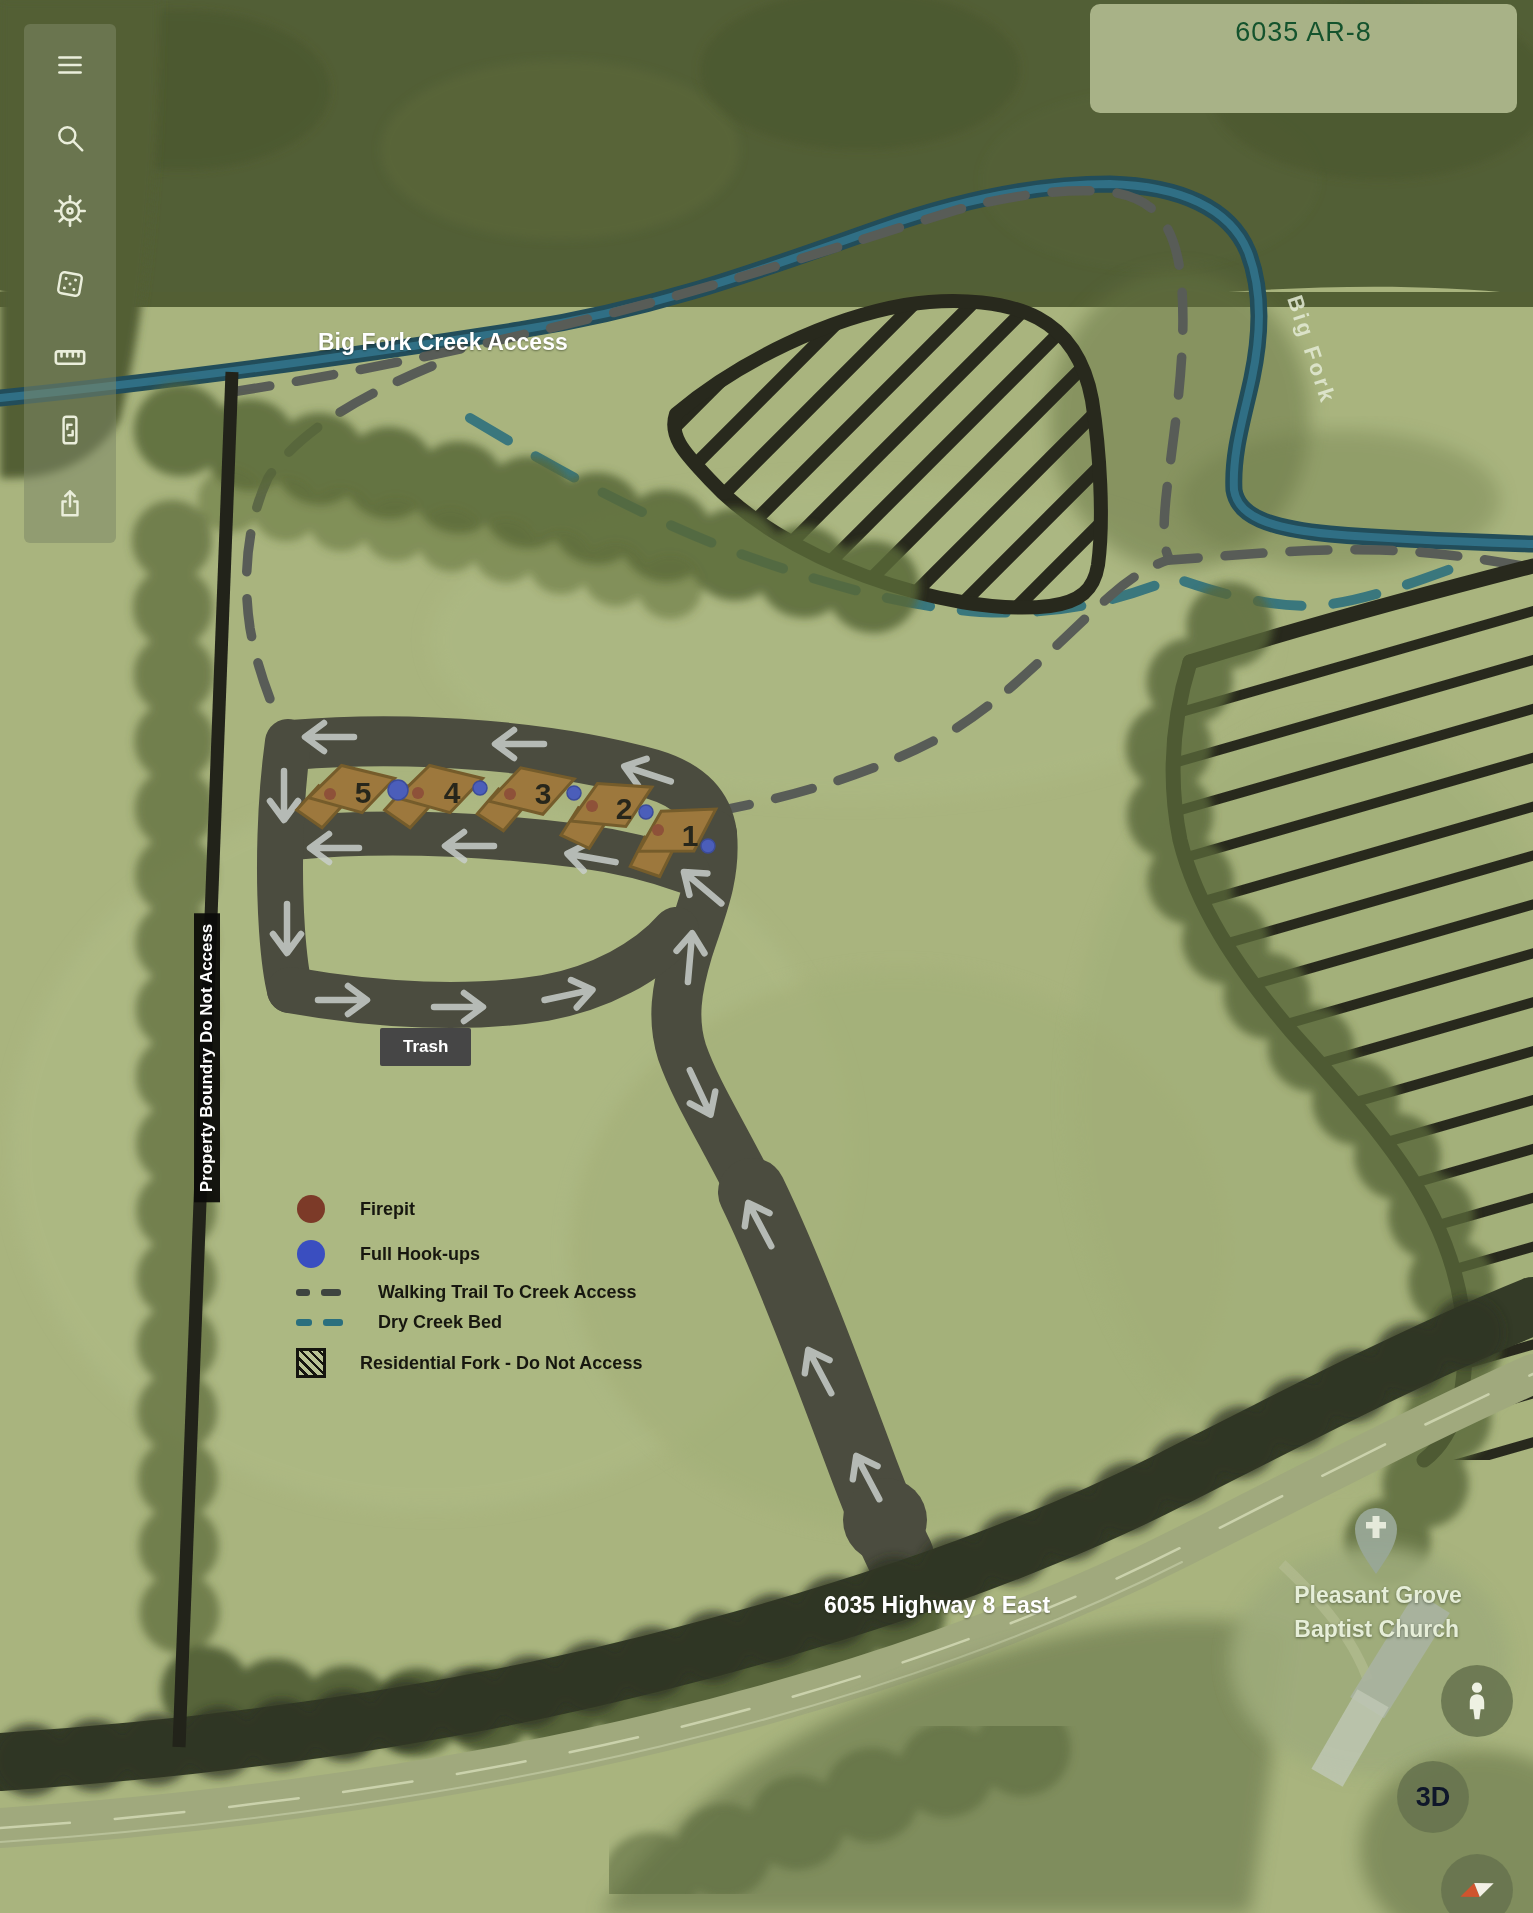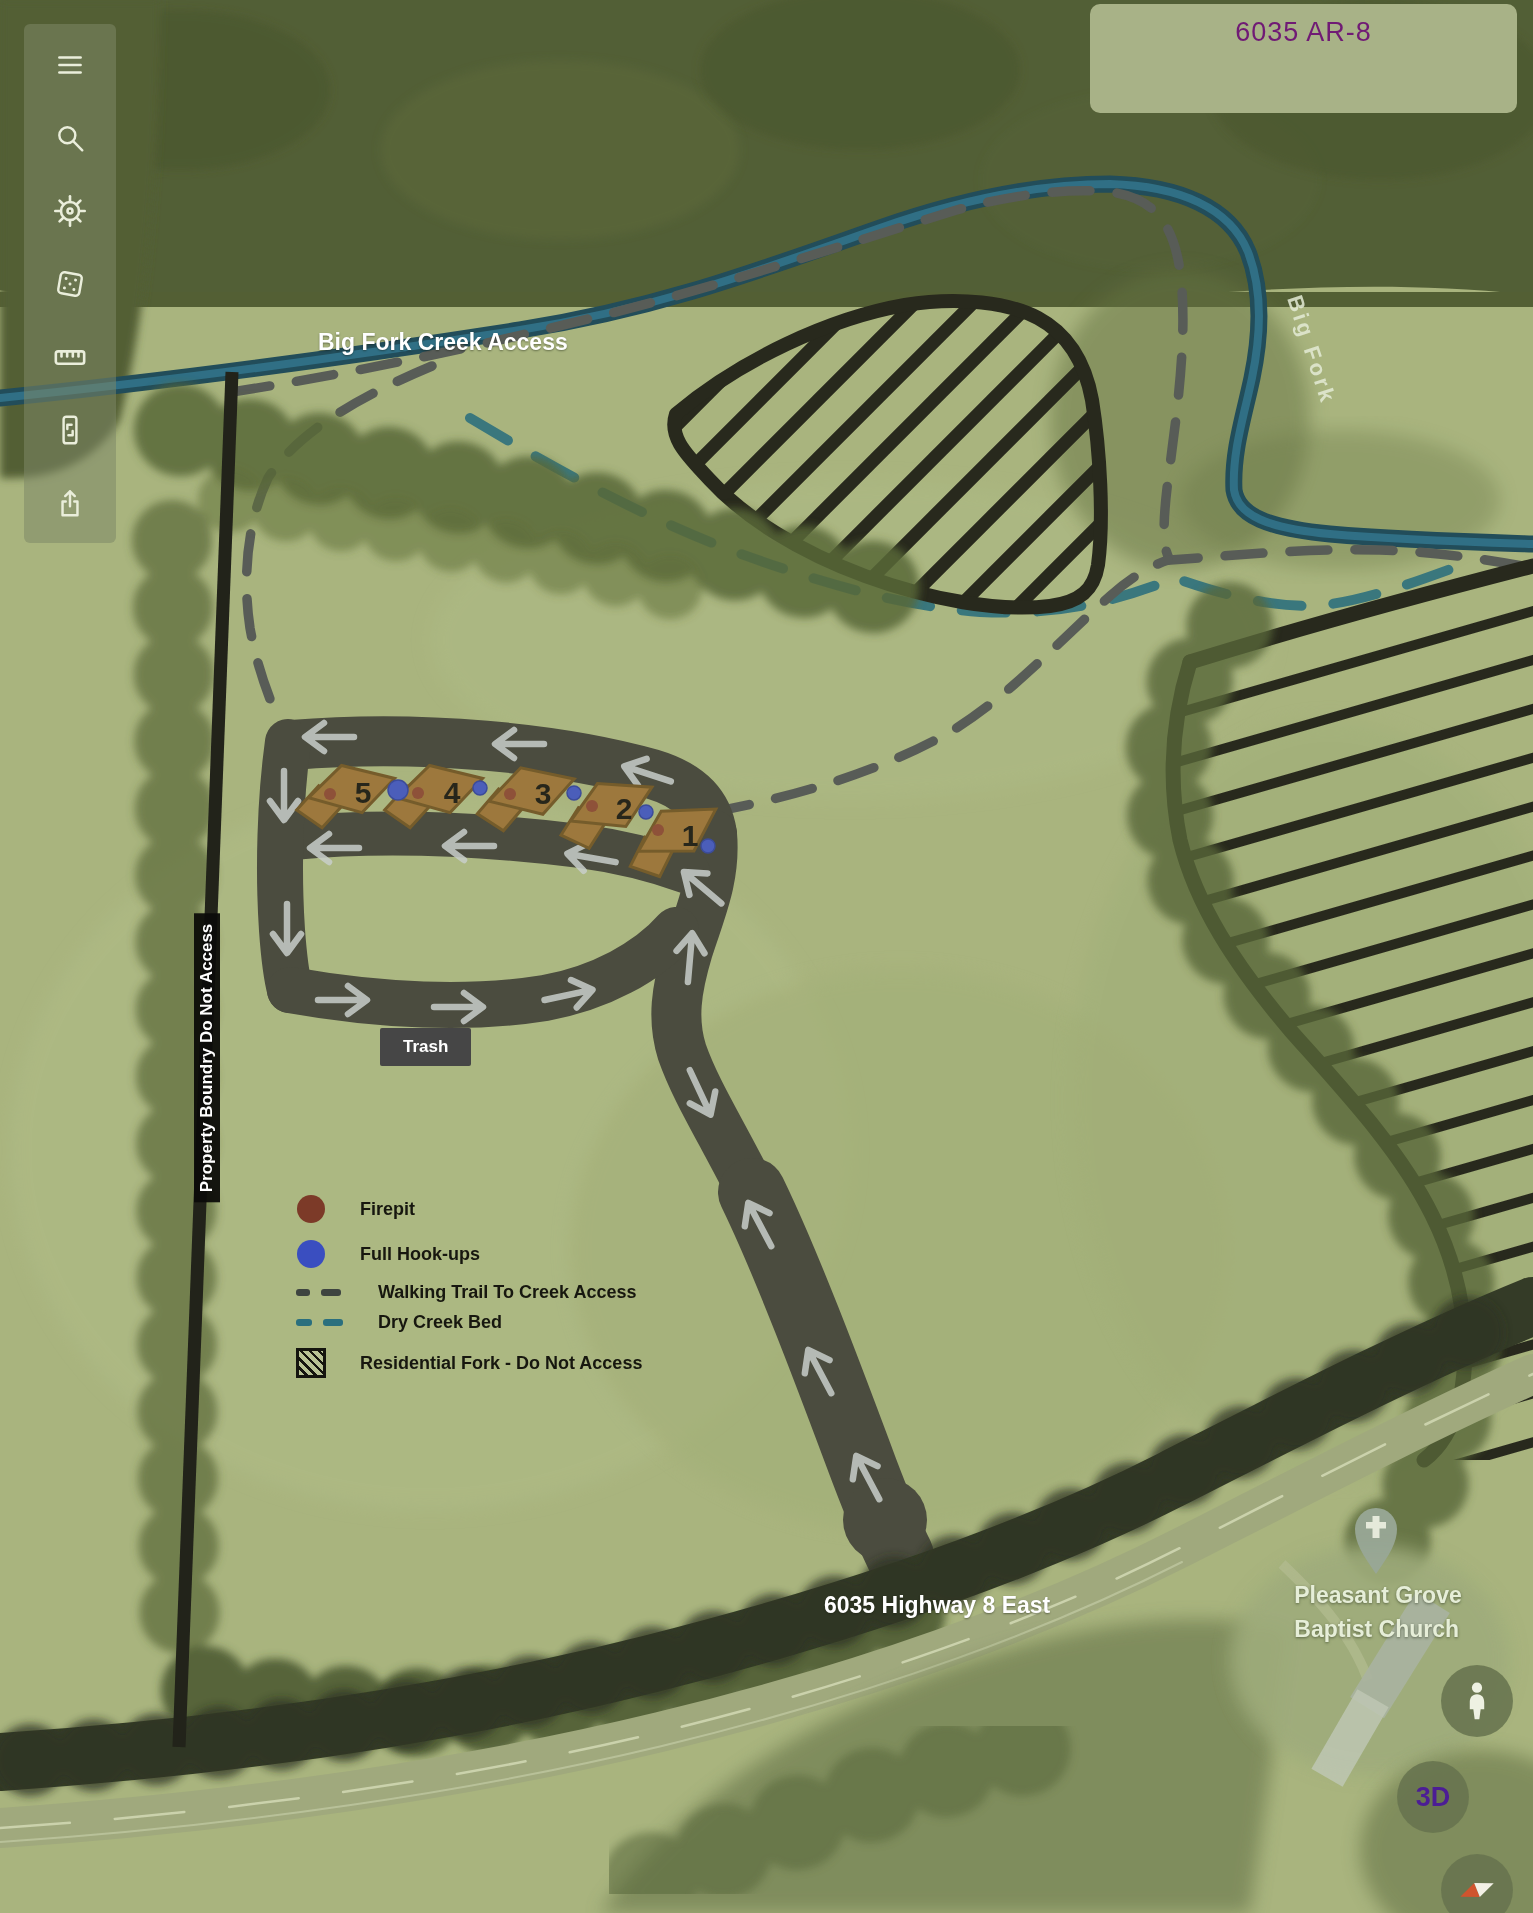--- a/index.html
+++ b/index.html
@@ -11,21 +11,21 @@
   
   .sidebar{position:absolute;left:24px;top:24px;width:92px;height:519px;
            background:rgba(126,134,102,0.55);border-radius:6px;
            display:flex;flex-direction:column;align-items:center;padding:4px 0;box-sizing:border-box;}
   .tool{width:92px;height:73px;display:flex;align-items:center;justify-content:center;cursor:pointer;}
   .tool svg{stroke:#eaeedb;fill:none;stroke-width:2.3;stroke-linecap:round;stroke-linejoin:round;}
 
   
   .route-card{position:absolute;left:1090px;top:4px;width:427px;height:109px;
               background:rgba(173,182,139,0.96);border-radius:10px;text-align:center;}
-  .route-card .rc-label{margin-top:13px;font-size:27px;color:#701a75;letter-spacing:1px;}
+  .route-card .rc-label{margin-top:13px;font-size:27px;color:#14532d;letter-spacing:1px;}
 
   
   .map-label{position:absolute;color:#fff;font-weight:bold;white-space:nowrap;
              text-shadow:0 1px 2px rgba(20,25,10,0.45);}
   .lbl-creek-access{left:318px;top:329px;font-size:23px;}
   .lbl-highway{left:824px;top:1592px;font-size:23px;}
   .lbl-boundary{left:207px;top:1058px;transform:translate(-50%,-50%) rotate(-90deg);
                 font-size:17px;background:rgba(12,12,9,0.95);padding:3px 10px;text-shadow:none;}
   .lbl-trash{left:380px;top:1028px;font-size:17px;background:#464646;padding:9px 23px;
              border-radius:2px;text-shadow:none;}
@@ -46,21 +46,21 @@
   .lg-dash.grey i{background:#3e4440;}
   .lg-dash.teal i{background:#2a6f7e;}
   .lg-hatch{width:30px;height:30px;flex:0 0 30px;border:3px solid #15150f;box-sizing:border-box;
             background:repeating-linear-gradient(45deg,rgba(255,255,255,0.15),rgba(255,255,255,0.15) 4px,#15150f 4px,#15150f 6.5px);}
   .r1{height:46px;} .r2{height:44px;} .r3{height:32px;} .r4{height:28px;} .r5{height:42px;margin-top:6px;}
 
   
   .ctl{position:absolute;width:72px;height:72px;border-radius:50%;
        background:rgba(104,116,79,0.88);display:flex;align-items:center;justify-content:center;cursor:pointer;}
   .ctl-pegman{left:1441px;top:1665px;}
-  .ctl-3d{left:1397px;top:1761px;color:#4c1d95;font-weight:bold;font-size:27px;}
+  .ctl-3d{left:1397px;top:1761px;color:#0f172a;font-weight:bold;font-size:27px;}
   .ctl-compass{left:1441px;top:1854px;}
 </style>
 </head>
 <body>
 
 <div class="stage">
 
   <svg class="art" width="1533" height="1913" viewBox="0 0 1533 1913">
     <defs>
       <filter id="soft">

